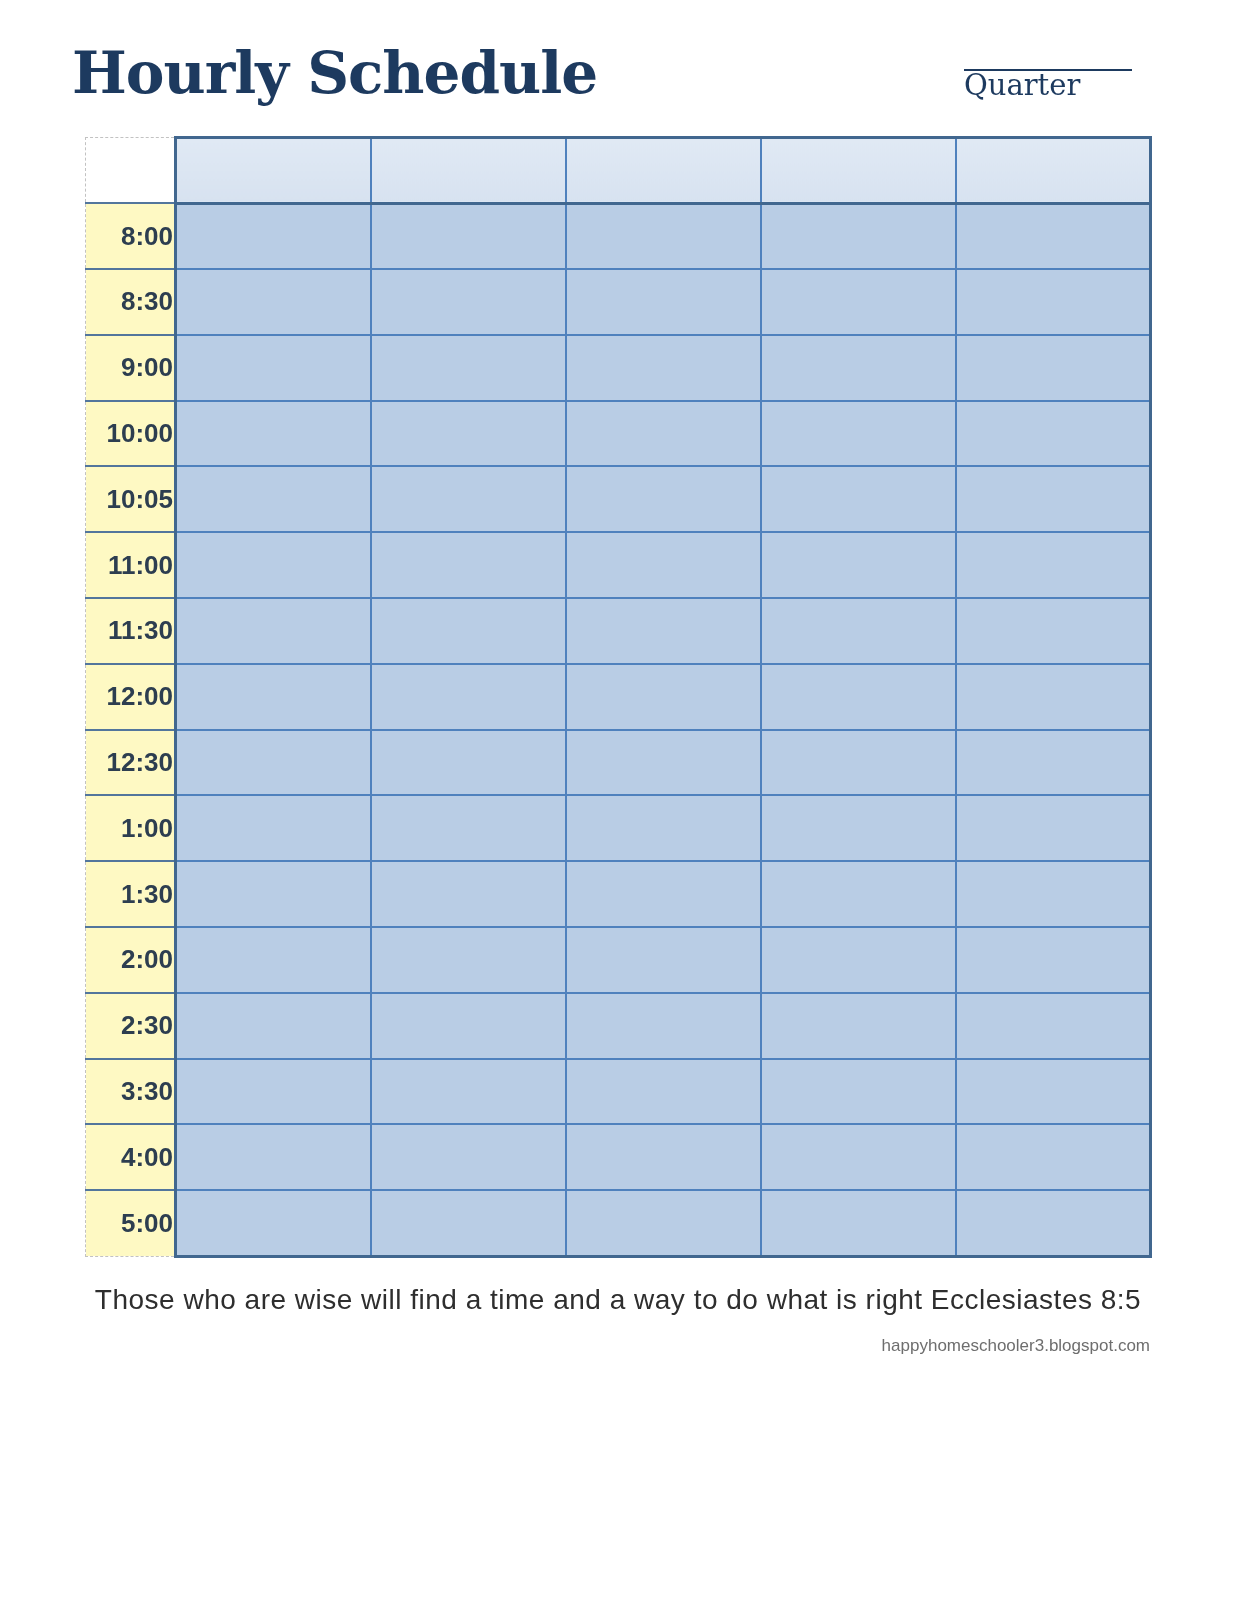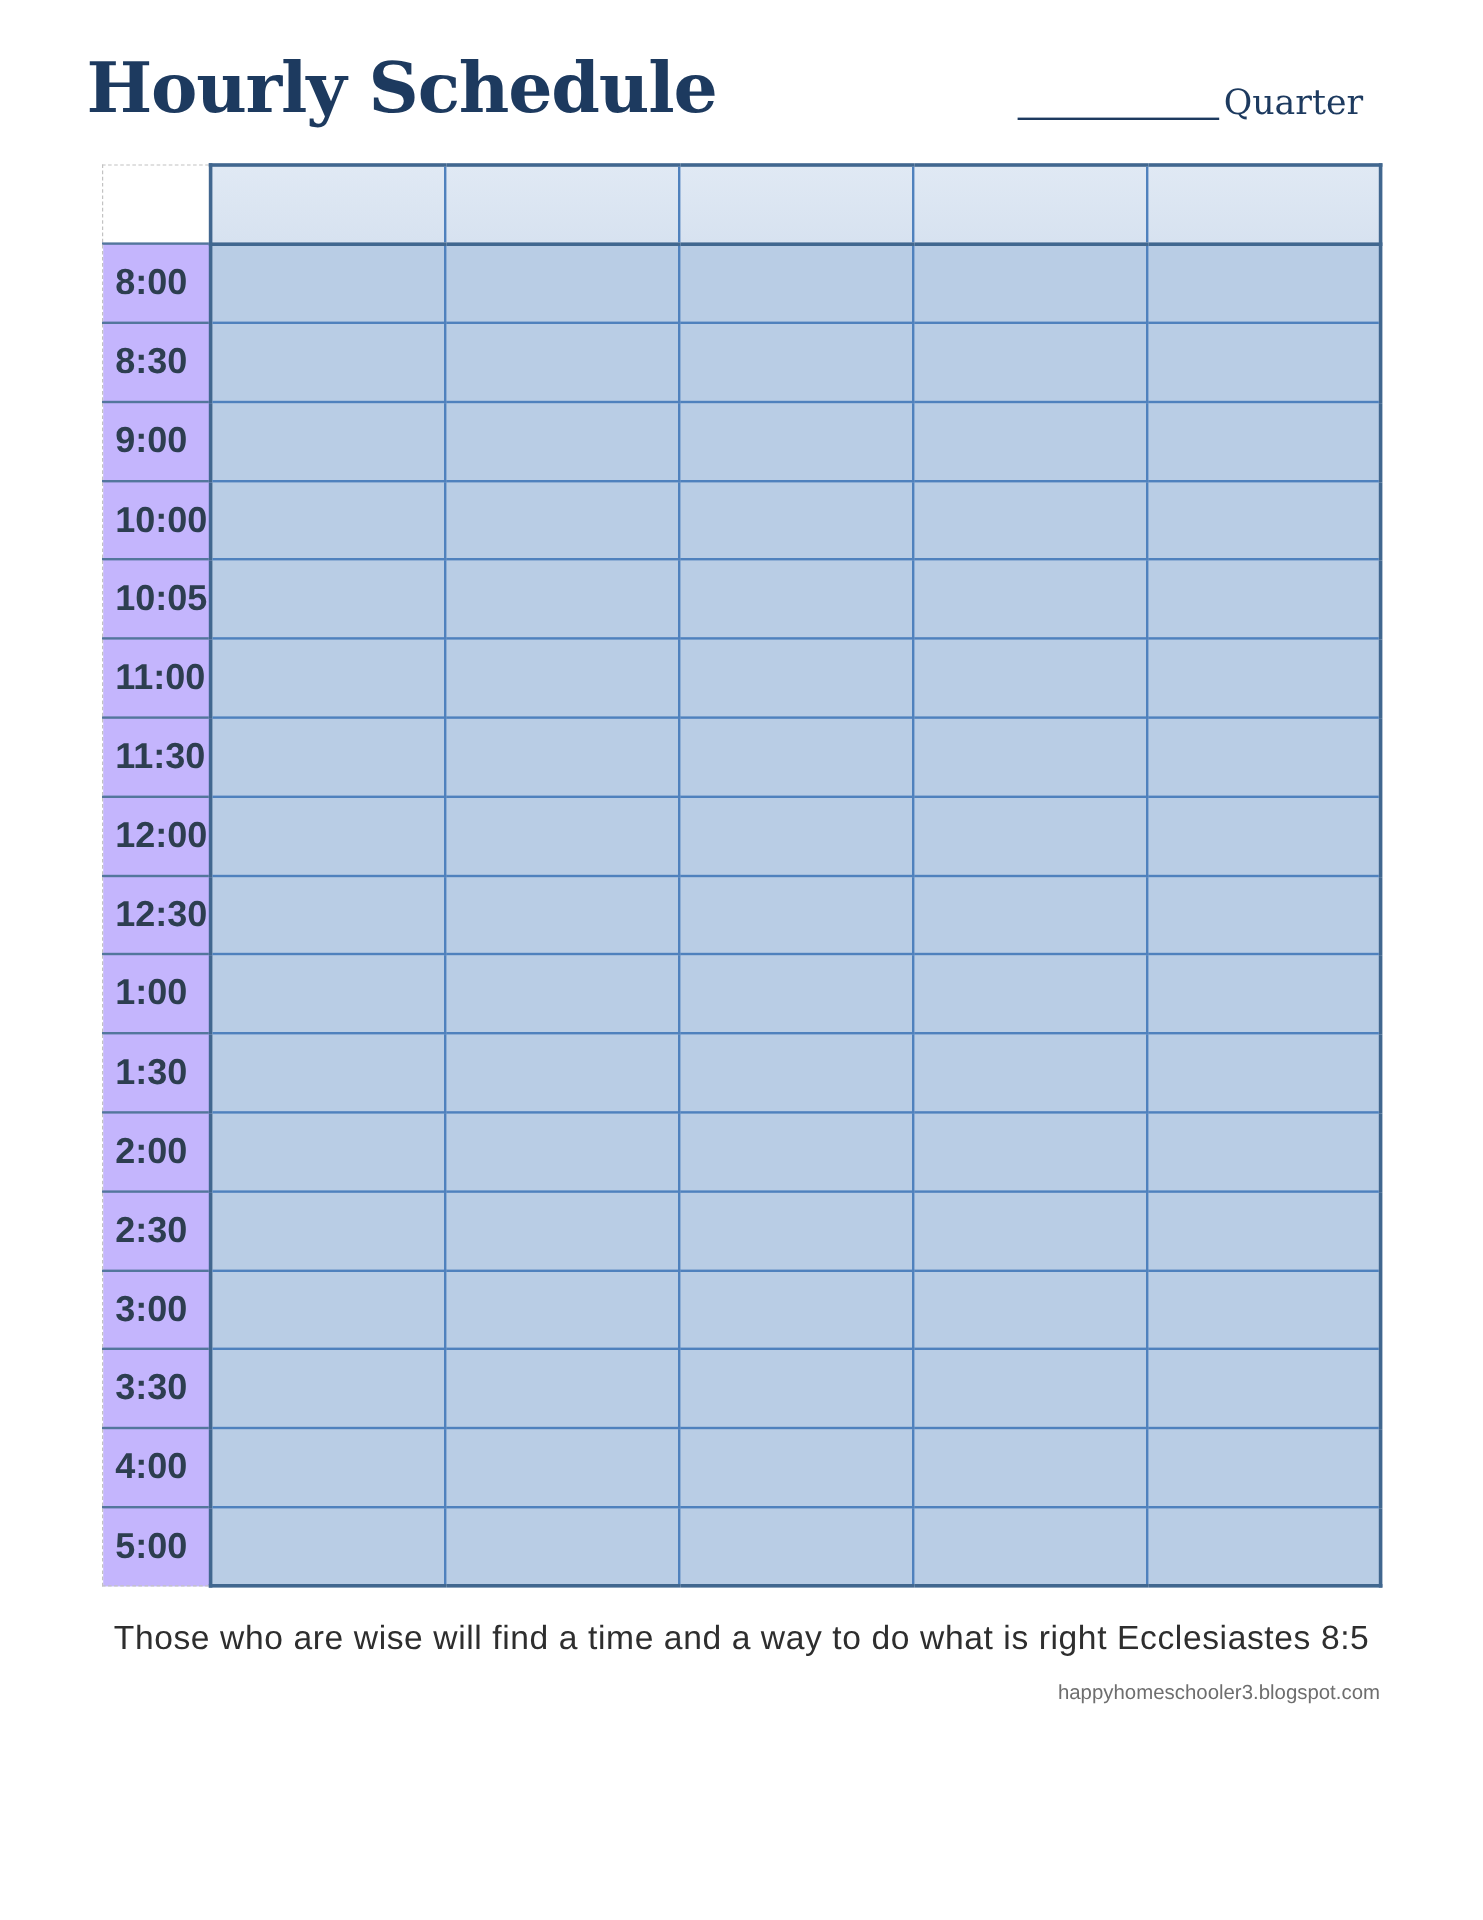--- a/index.html
+++ b/index.html
@@ -29,23 +29,23 @@
     margin: 0;
     font-family: "DejaVu Serif", serif;
     font-weight: 700;
     font-size: 58px;
     line-height: 1.1;
     letter-spacing: -1px;
     color: #1d3a5f;
   }
   .quarter-wrap {
     display: flex;
-    align-items: flex-end;
     padding-bottom: 6px;
     white-space: nowrap;
+    flex-direction: column;
   }
   .quarter-blank {
     display: inline-block;
     width: 168px;
     height: 24px;
     border-bottom: 2px solid #1d3a5f;
     margin-right: 4px;
   }
   .quarter-label {
     font-family: "DejaVu Serif", serif;
@@ -77,28 +77,28 @@
     background: linear-gradient(180deg, #e0e9f4 0%, #d7e2f0 100%);
     border: 2px solid #4f81bd;
     border-top: 3px solid #41678f;
     border-bottom: 3px solid #41678f;
   }
   th.day-col:nth-child(2) { border-left: 3px solid #41678f; }
   th.day-col:last-child   { border-right: 3px solid #41678f; }
 
   
   th.time-cell {
-    background: #c4b5fd;
+    background: #fef9c3;
     border-left: 1px dashed #c2c2c2;
     border-bottom: 2px solid #53769c;
-    text-align: left;
+    text-align: right;
     padding-left: 10px;
     font-family: "Liberation Sans", sans-serif;
     font-weight: 700;
-    font-size: 30px;
+    font-size: 26px;
     color: #2d3e50;
     vertical-align: middle;
   }
   tbody tr:last-child th.time-cell { border-bottom: 1px dashed #c2c2c2; }
 
   
   td.slot {
     background: #b9cde5;
     border: 2px solid #4f81bd;
   }
@@ -254,28 +254,20 @@
         </tr>
         <tr>
           <th class="time-cell">2:30</th>
           <td class="slot"></td>
           <td class="slot"></td>
           <td class="slot"></td>
           <td class="slot"></td>
           <td class="slot"></td>
         </tr>
         <tr>
-          <th class="time-cell">3:00</th>
-          <td class="slot"></td>
-          <td class="slot"></td>
-          <td class="slot"></td>
-          <td class="slot"></td>
-          <td class="slot"></td>
-        </tr>
-        <tr>
           <th class="time-cell">3:30</th>
           <td class="slot"></td>
           <td class="slot"></td>
           <td class="slot"></td>
           <td class="slot"></td>
           <td class="slot"></td>
         </tr>
         <tr>
           <th class="time-cell">4:00</th>
           <td class="slot"></td>

